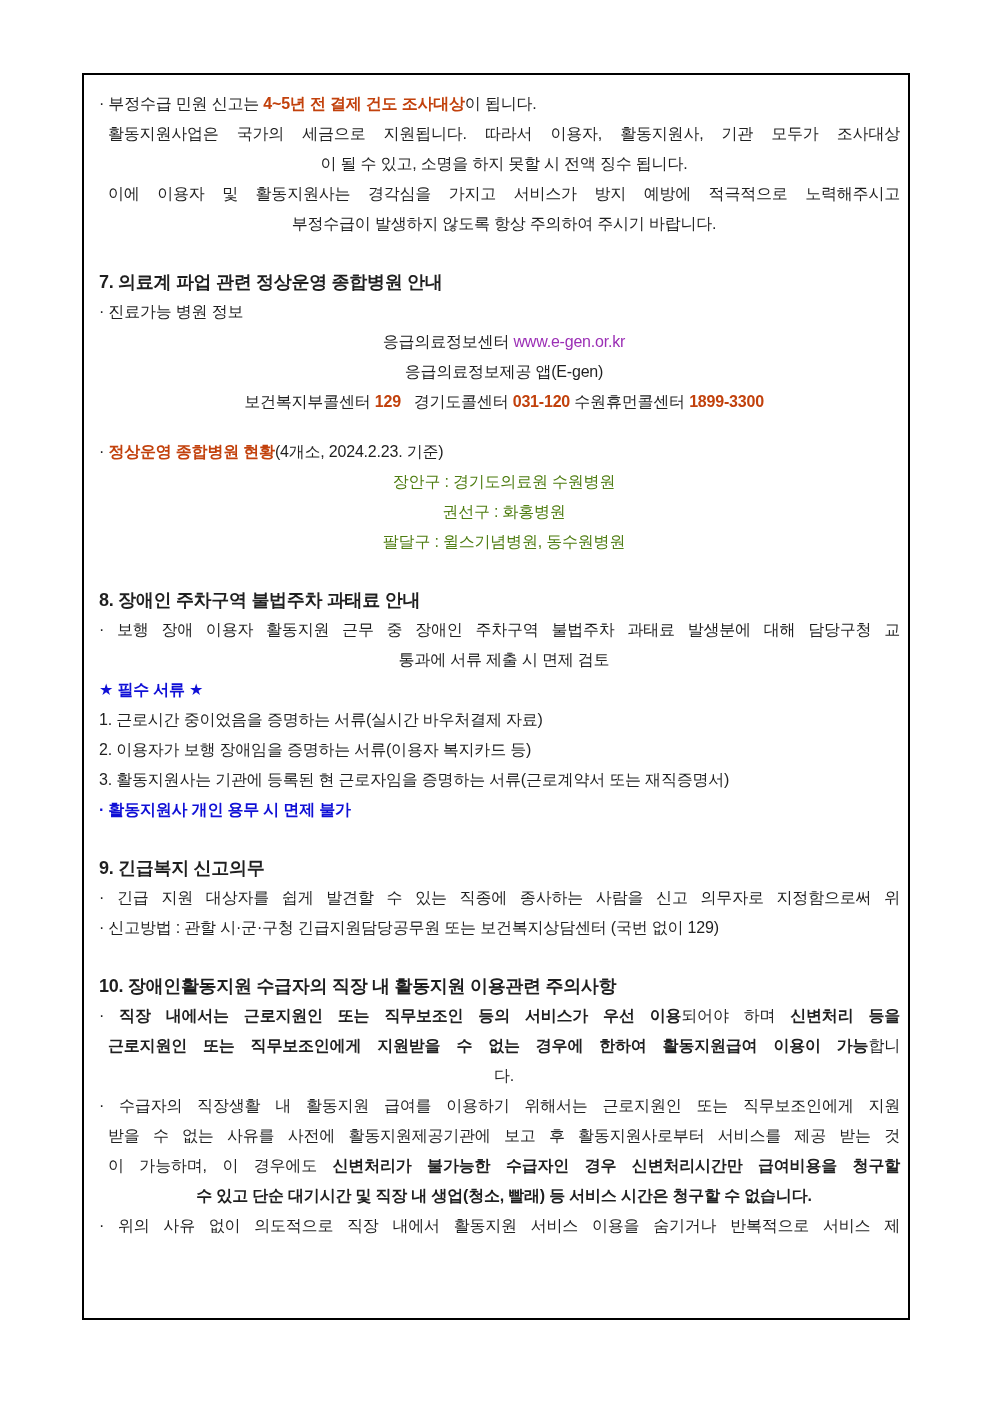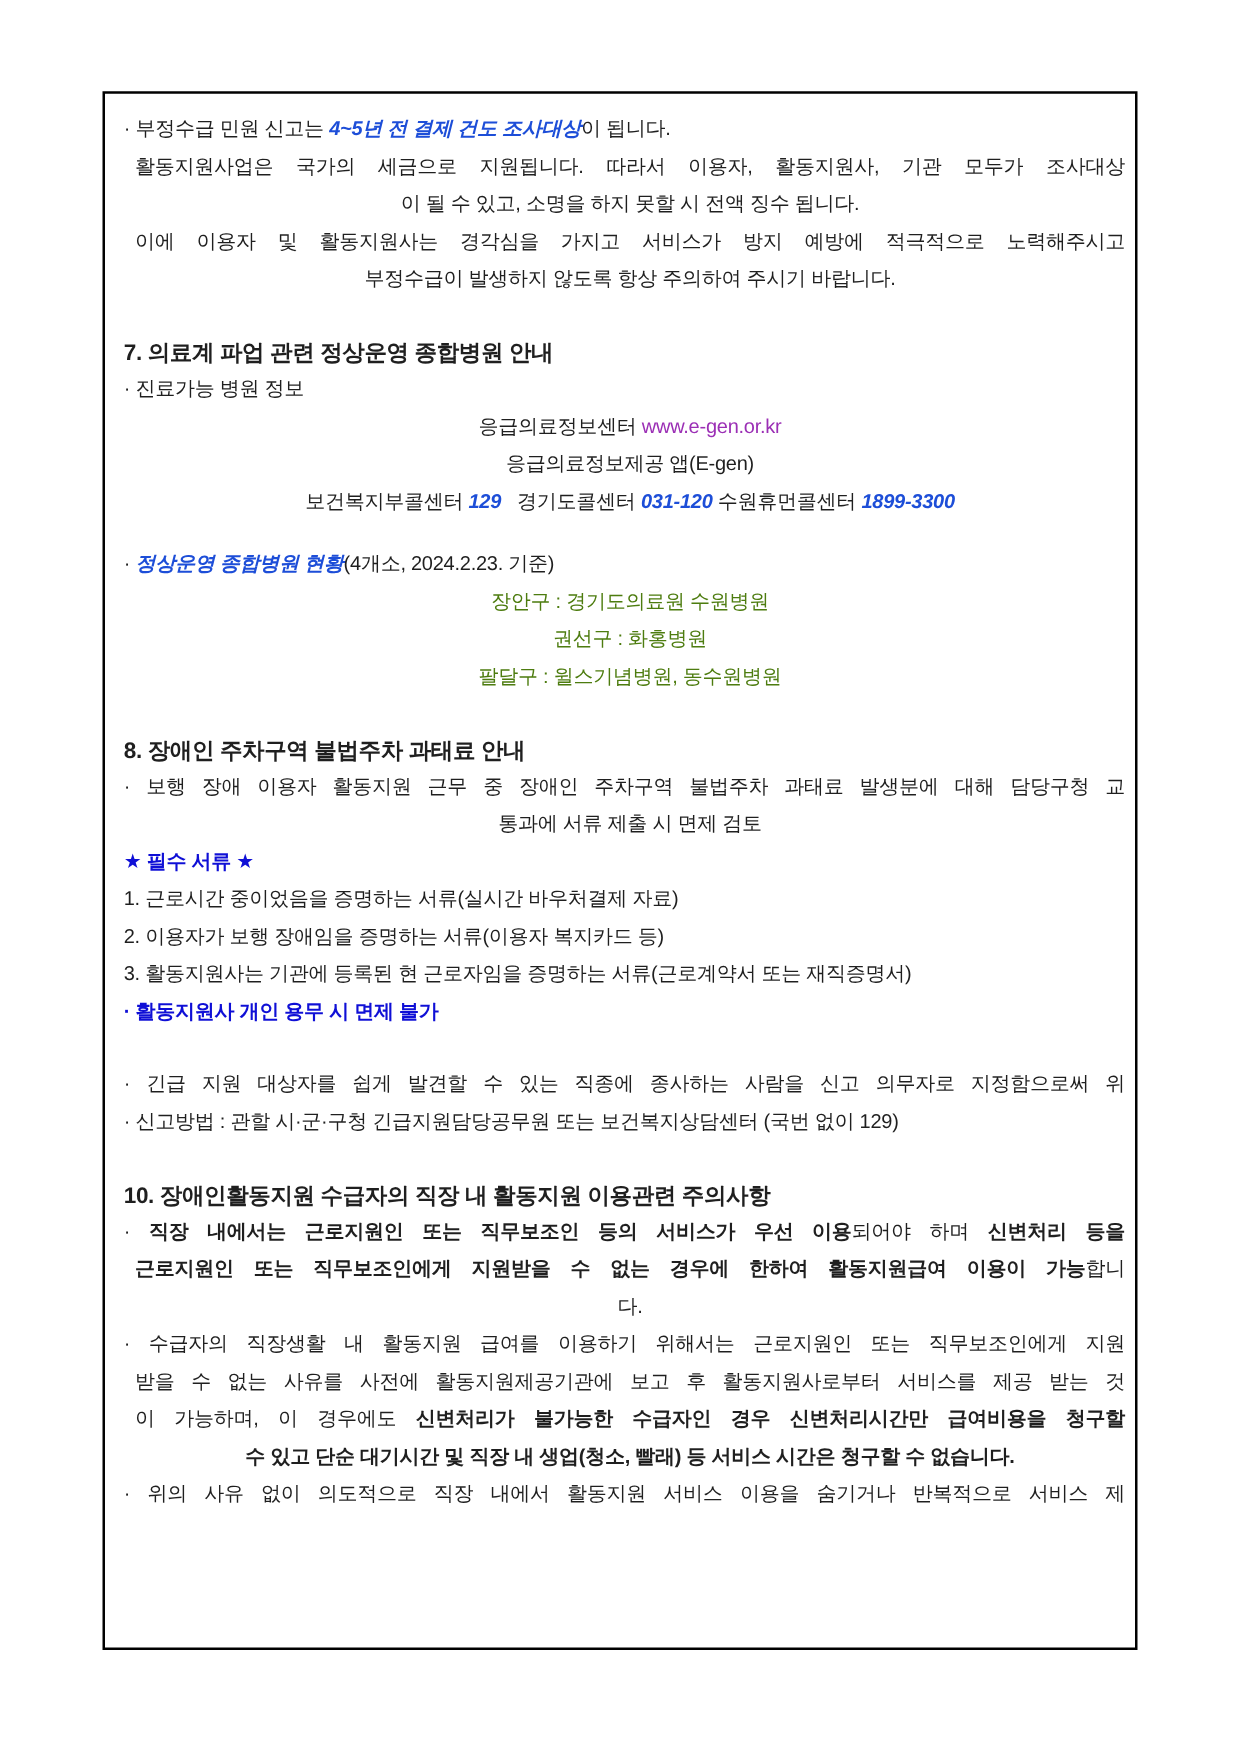--- a/index.html
+++ b/index.html
@@ -18,21 +18,21 @@
   }
   .title.red{color:#e60000;}
   .line{
     font-size:16px;line-height:30px;color:#1f1f1f;letter-spacing:-0.2px;
   }
   .indent1{padding-left:9px;text-align:center;}
   .fill{text-align:justify;text-align-last:justify;}
   .seg{white-space:pre-wrap;}
   .plain{}
   .bold{font-weight:bold;}
-  .red-bold{color:#1d4ed8;font-weight:bold;font-style:italic;}
+  .red-bold{color:#c2410c;font-weight:bold;}
   .blue{color:#4d7c0f;}
   .blue-bold{color:#0f0fd6;font-weight:bold;}
   .purple{color:#9b2fb5;}
 </style>
 </head>
 <body>
 
 <div class="page">
   <div class="doc-box">
 
@@ -67,20 +67,21 @@
           <div class="line indent1"><span class="seg plain">통과에 서류 제출 시 면제 검토</span></div>
           <div class="line"><span class="seg blue-bold">★ 필수 서류 ★</span></div>
           <div class="line"><span class="seg plain">1. 근로시간 중이었음을 증명하는 서류(실시간 바우처결제 자료)</span></div>
           <div class="line"><span class="seg plain">2. 이용자가 보행 장애임을 증명하는 서류(이용자 복지카드 등)</span></div>
           <div class="line"><span class="seg plain">3. 활동지원사는 기관에 등록된 현 근로자임을 증명하는 서류(근로계약서 또는 재직증명서)</span></div>
           <div class="line"><span class="seg blue-bold">· 활동지원사 개인 용무 시 면제 불가</span></div>
         </div>
     </section>
 
     <section>
+      <h2 class="title">9. 긴급복지 신고의무</h2>
       <div class="lines">
           <div class="line fill"><span class="seg plain">· 긴급 지원 대상자를 쉽게 발견할 수 있는 직종에 종사하는 사람을 신고 의무자로 지정함으로써 위</span></div>
           <div class="line"><span class="seg plain">· 신고방법 : 관할 시·군·구청 긴급지원담당공무원 또는 보건복지상담센터 (국번 없이 129)</span></div>
         </div>
     </section>
 
     <section>
       <h2 class="title">10. 장애인활동지원 수급자의 직장 내 활동지원 이용관련 주의사항</h2>
       <div class="lines">
           <div class="line fill"><span class="seg plain">· </span><span class="seg bold">직장 내에서는 근로지원인 또는 직무보조인 등의 서비스가 우선 이용</span><span class="seg plain">되어야 하며 </span><span class="seg bold">신변처리 등을</span></div>

